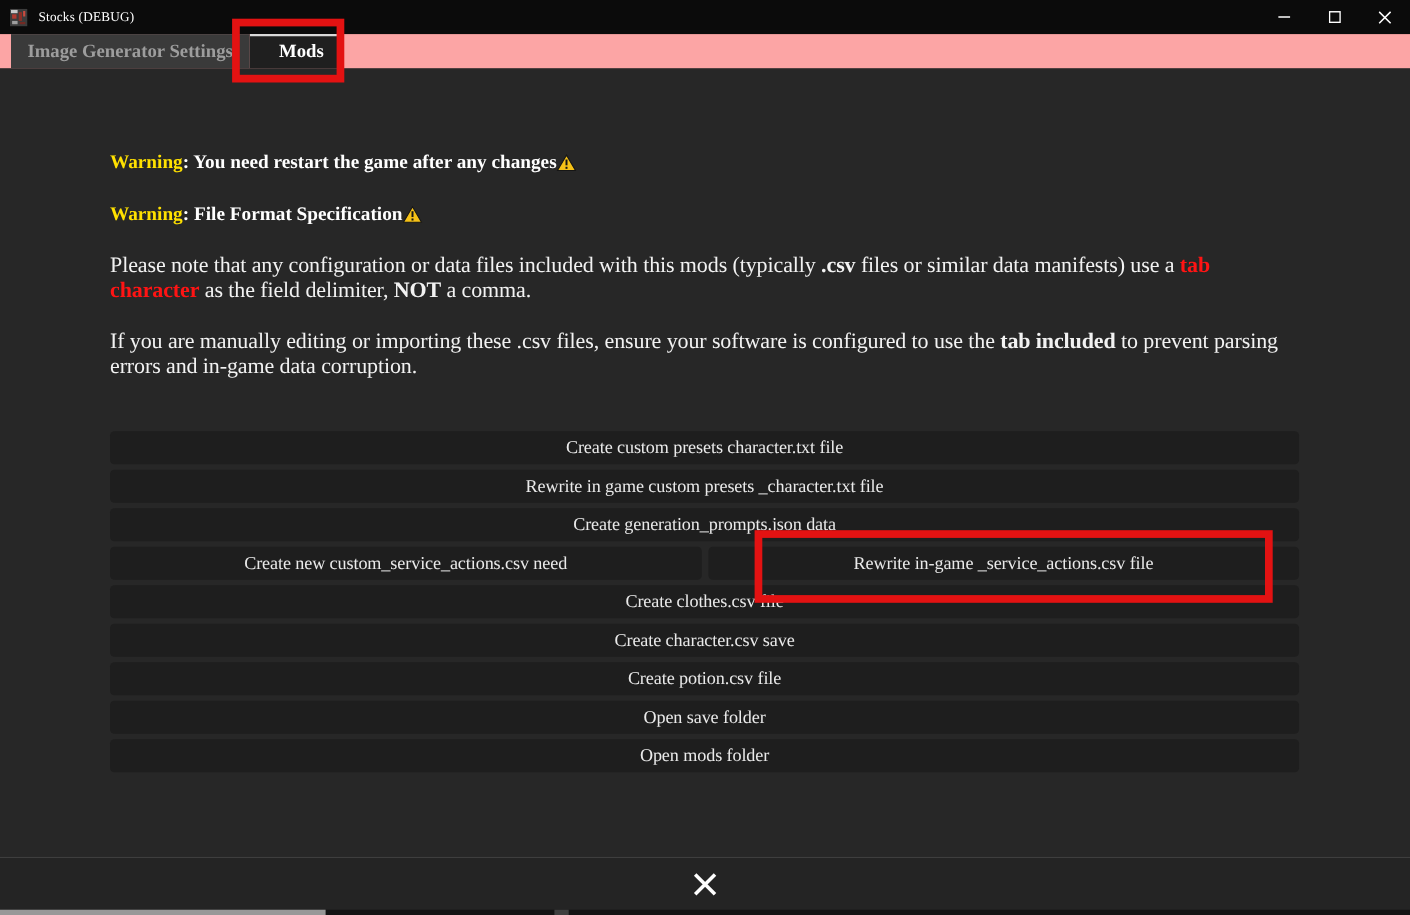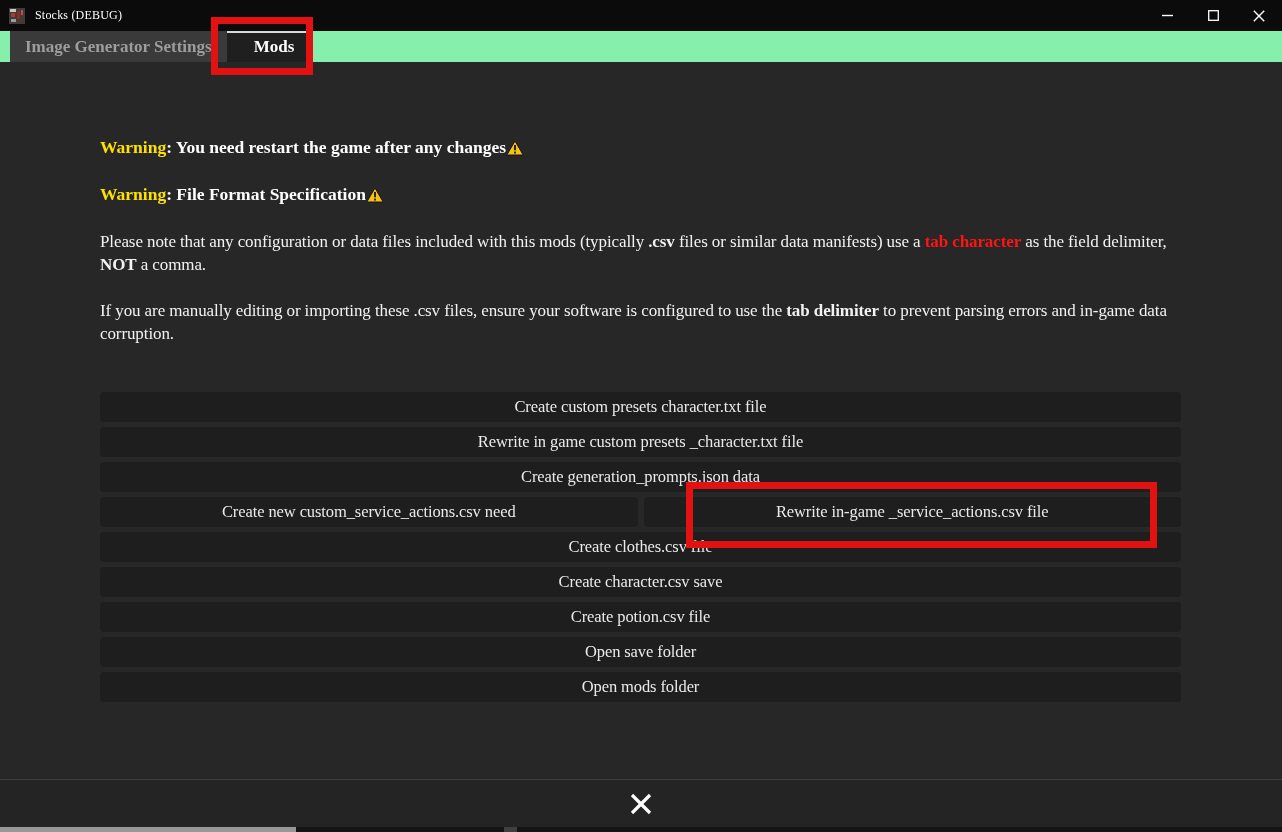--- a/index.html
+++ b/index.html
@@ -15,42 +15,42 @@
     background:#0b0b0b; display:flex; align-items:center;
   }
   .app-icon { margin-left:9px; width:16px; height:16px; flex:0 0 auto; }
   .title-text { color:#ffffff; font-size:12px; margin-left:10px; letter-spacing:0.2px; }
   .win-controls { margin-left:auto; display:flex; height:100%; }
   .win-ctrl { width:46px; height:100%; display:flex; align-items:center; justify-content:center; }
 
   
   .tabbar {
     position:absolute; top:31px; left:0; right:0; height:31px;
-    background:#86efac; display:flex; padding-left:10px;
+    background:#fca5a5; display:flex; padding-left:10px;
   }
   .tab {
     display:flex; align-items:center; padding:0 15px;
     font-size:17px; font-weight:600; color:#9d9d9d; cursor:pointer;
     background:#3a3a3a; white-space:nowrap;
   }
   .tab.active {
     background:#1f1f1f; color:#ffffff;
     box-shadow: inset 0 2px 0 #d9d9d9;
     padding-left: 27px;
   }
 
   
   .warning-line {
     position:absolute; left:100px; display:flex; align-items:center; 
     color:#ffffff; font-weight:700; font-size:17.5px; white-space:nowrap;
   }
   .warning-prefix { color:#ffe100; }
   .para {
     position:absolute; left:100px; width:1085px;
-    color:#f2f2f2; font-size:17px; line-height:23px; letter-spacing:-0.1px;
+    color:#f2f2f2; font-size:20px; line-height:23px; letter-spacing:-0.1px;
   }
   .seg-bold { font-weight:700; }
   .seg-redbold { font-weight:700; color:#ff1414; }
 
   
   .rows { position:absolute; left:100px; top:392px; width:1081px; }
   .btn-row { display:flex; gap:6px; margin-bottom:5px; }
   .btn {
     flex:1; height:30px; background:#1e1e1e; border:none; border-radius:4px;
     color:#eaeaea; font-size:16.5px; font-family:inherit; letter-spacing:-0.1px;
@@ -129,21 +129,21 @@
   <div class="warning-line" style="top:184px">
     <span><span class="warning-prefix">Warning</span><span>: File Format Specification</span></span>
     <svg width="18" height="16" viewBox="0 0 18 16">
       <path d="M9 1 L17.2 15 L0.8 15 Z" fill="#f5c117" stroke="#161616" stroke-width="1"></path>
       <rect x="8.1" y="5" width="1.8" height="5.3" fill="#161616"></rect>
       <rect x="8.1" y="11.6" width="1.8" height="1.9" fill="#161616"></rect>
     </svg>
   </div>
 
   <div class="para" style="top:230px"><span>Please note that any configuration or data files included with this mods (typically </span><span class="seg-bold">.csv</span><span> files or similar data manifests) use a </span><span class="seg-redbold">tab character</span><span> as the field delimiter, </span><span class="seg-bold">NOT</span><span> a comma.</span></div>
-  <div class="para" style="top:299px"><span>If you are manually editing or importing these .csv files, ensure your software is configured to use the </span><span class="seg-bold">tab delimiter</span><span> to prevent parsing errors and in-game data corruption.</span></div>
+  <div class="para" style="top:299px"><span>If you are manually editing or importing these .csv files, ensure your software is configured to use the </span><span class="seg-bold">tab included</span><span> to prevent parsing errors and in-game data corruption.</span></div>
 
   <div class="rows">
       <div class="btn-row">
         <button class="btn">Create custom presets character.txt file</button>
       </div>
       <div class="btn-row">
         <button class="btn">Rewrite in game custom presets _character.txt file</button>
       </div>
       <div class="btn-row">
         <button class="btn">Create generation_prompts.json data</button>

